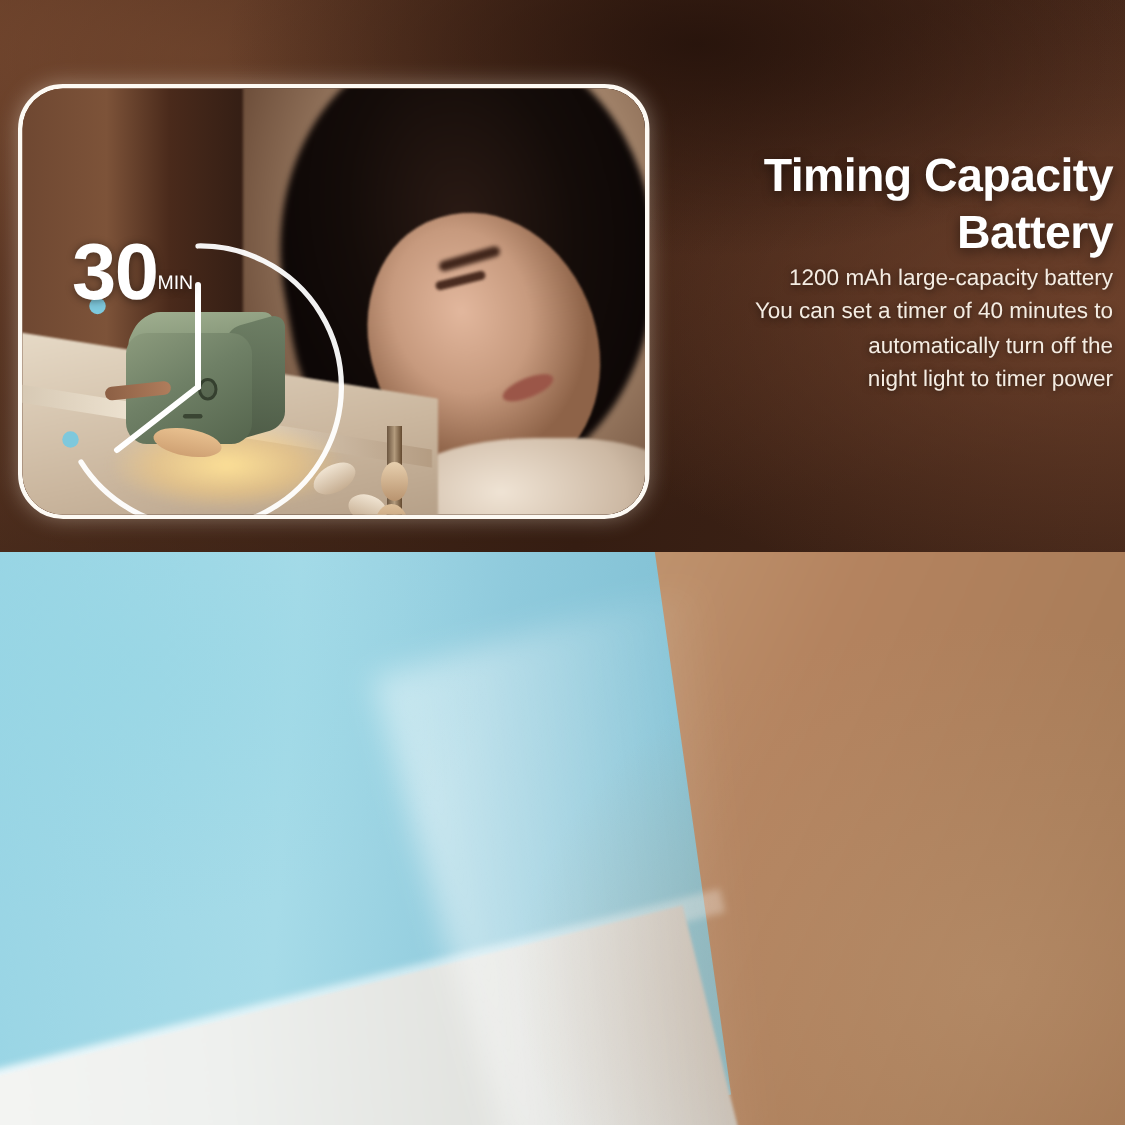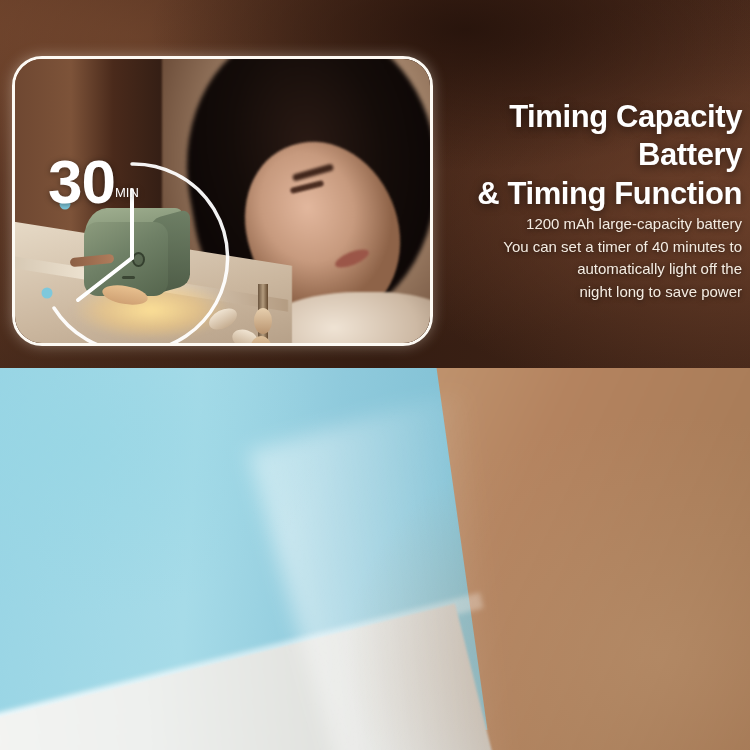--- a/index.html
+++ b/index.html
@@ -154,21 +154,21 @@
   .pill.p4 { left:42px; top:34px; width:22px; height:28px; background:linear-gradient(180deg,#ddbf99,#a87e57); }
 
   
   .timer-ring { position:absolute; left:22px; top:104px; width:196px; height:196px; }
   .timer-ring svg { position:absolute; inset:0; overflow:visible; }
   .timer-label {
     position:absolute; left:36px; top:106px;
     color:#fff; font-weight:bold; letter-spacing:-1px;
     text-shadow:0 1px 6px rgba(0,0,0,.45);
   }
-  .timer-num { font-size:62px; line-height:40px; }
+  .timer-num { font-size:53px; line-height:40px; }
   .timer-unit { font-size:13px; vertical-align:super; font-weight:normal; letter-spacing:0; }
 
   
   .top-copy { position:absolute; left:420px; top:98px; width:322px; text-align:right; }
   .top-title {
     color:#fff; font-weight:bold; font-size:31px; line-height:1.24;
     letter-spacing:-.4px; text-shadow:0 2px 8px rgba(0,0,0,.5);
   }
   .top-para {
     color:#f4ece2; font-size:15px; line-height:1.5;
@@ -268,27 +268,26 @@
         </div>
         <div class="timer-label">
           <span class="timer-num">30</span><span class="timer-unit">MIN</span>
         </div>
       </div>
     </div>
 
     <div class="top-copy">
       <div class="top-title">
         <div>Timing Capacity Battery</div>
-        <div>&amp; Timing Function</div>
       </div>
       <div class="top-para">
         <div>1200 mAh large-capacity battery</div>
         <div>You can set a timer of 40 minutes to</div>
-        <div>automatically light off the</div>
-        <div>night long to save power</div>
+        <div>automatically turn off the</div>
+        <div>night light to timer power</div>
       </div>
     </div>
   </div>
 
   <div class="panel-bot">
     <div class="bot-right-blur"></div>
     <div class="prod-body"></div>
     <div class="prod-shadow-strip"></div>
     <div class="prod-bottom-face"></div>
     <div class="bot-diag-light"></div>

